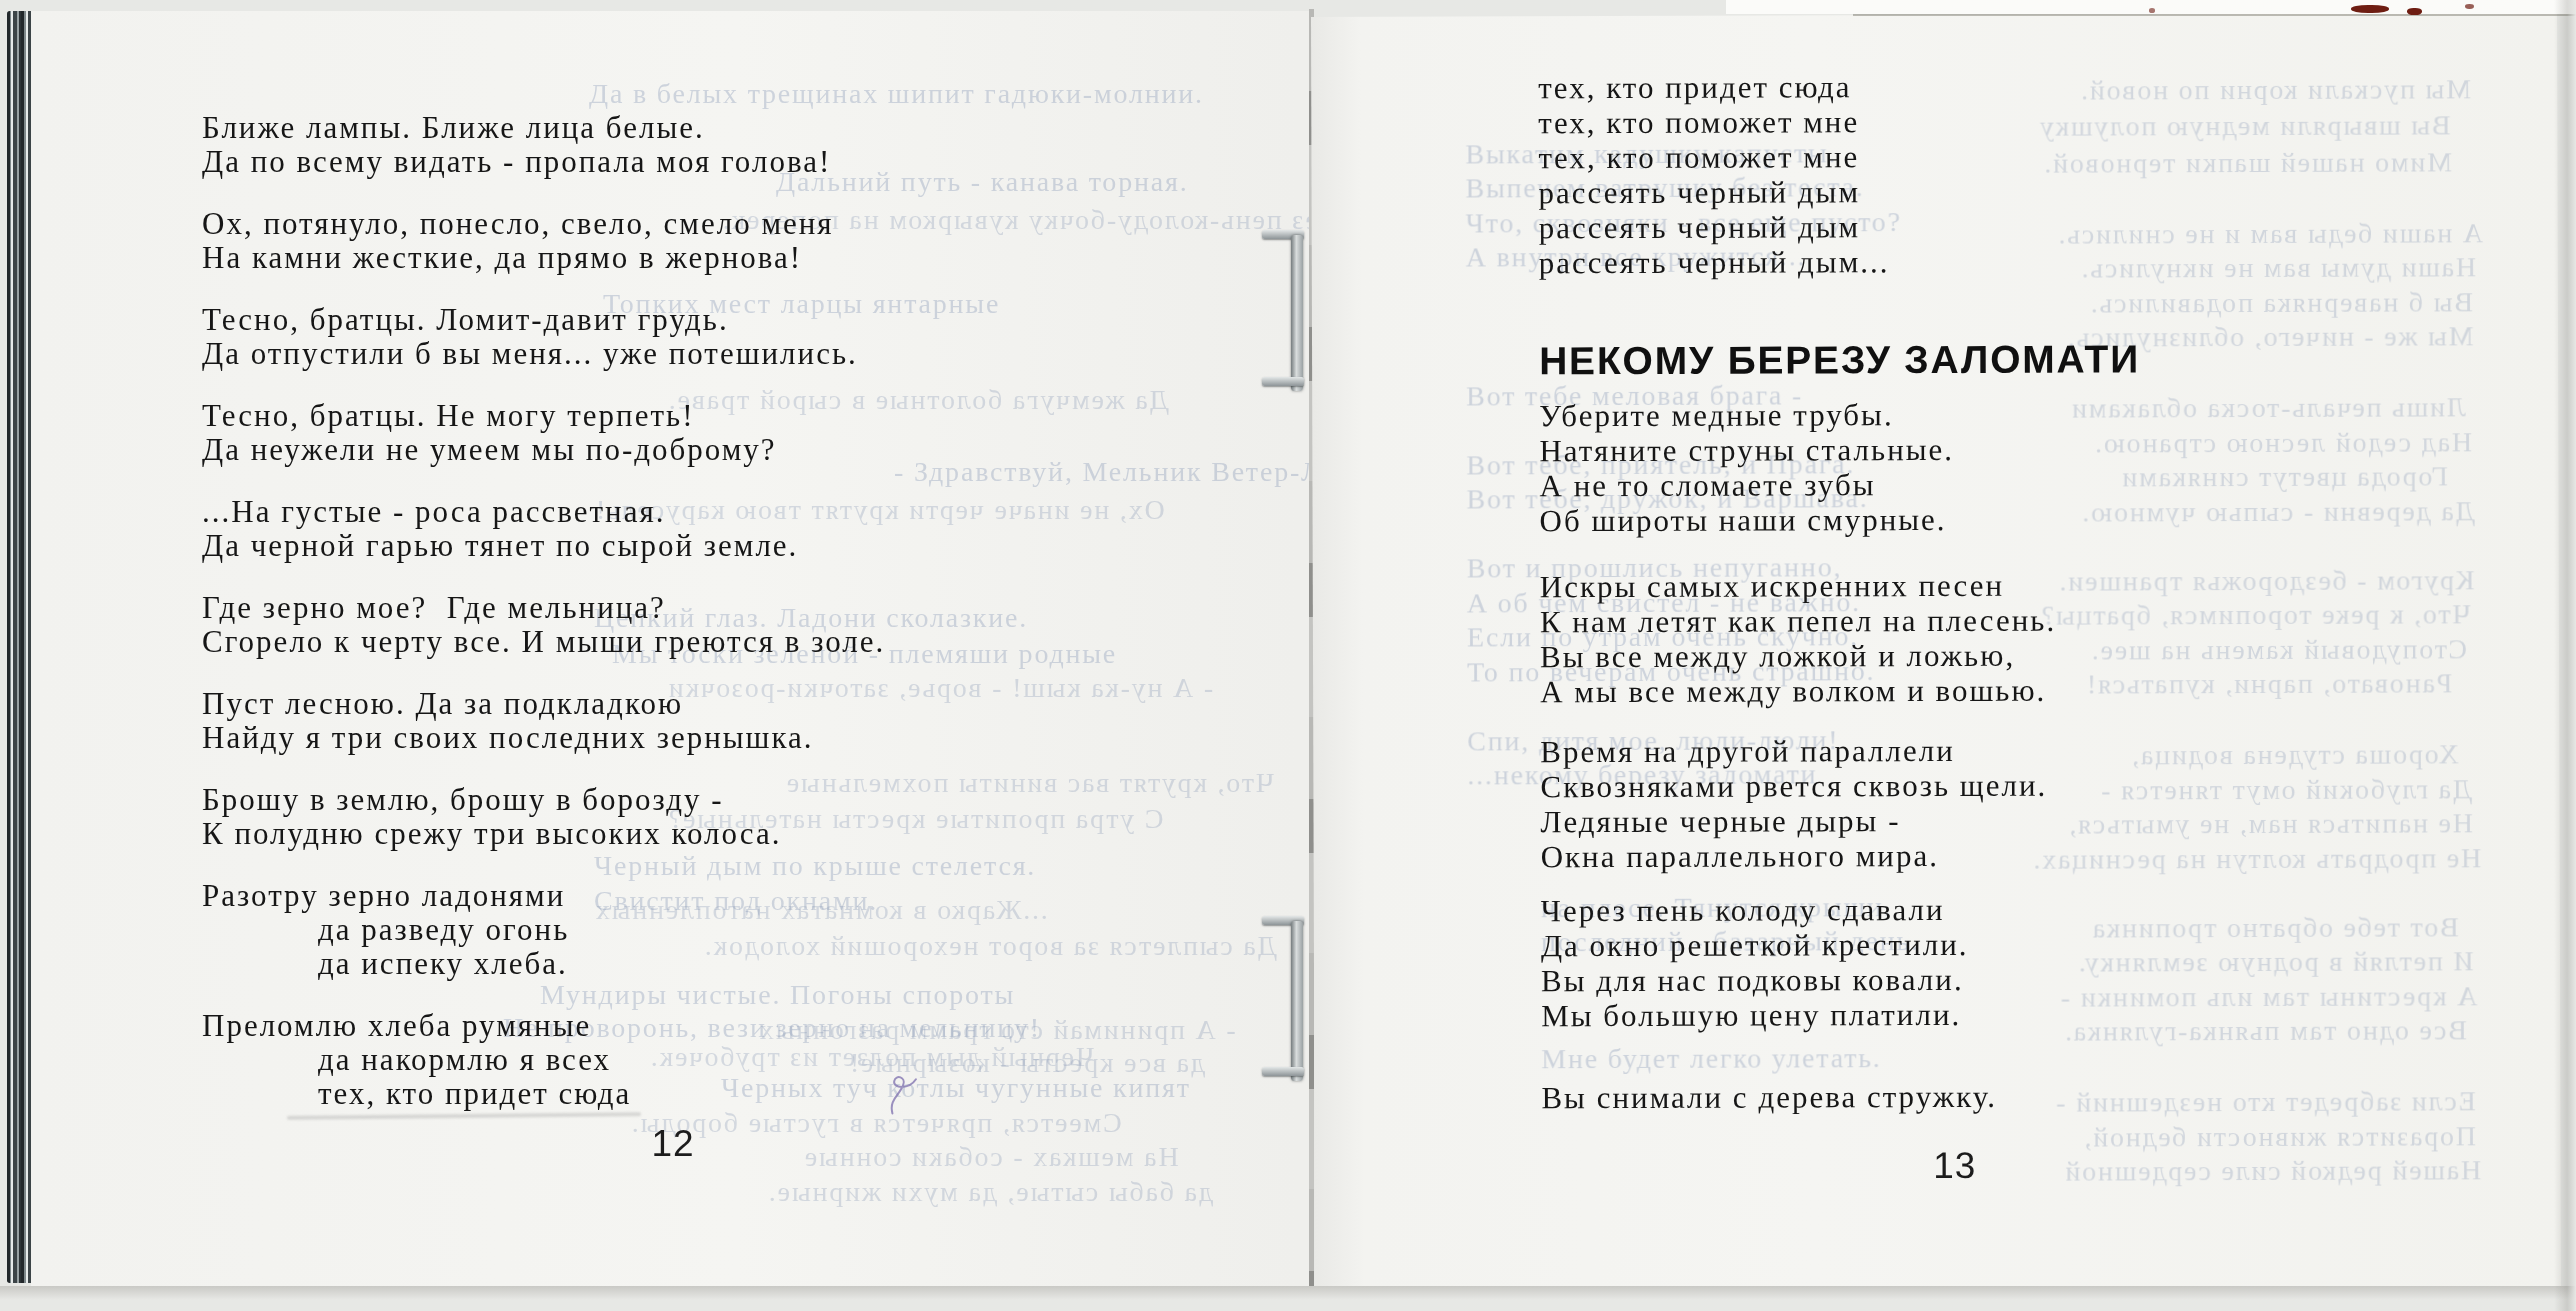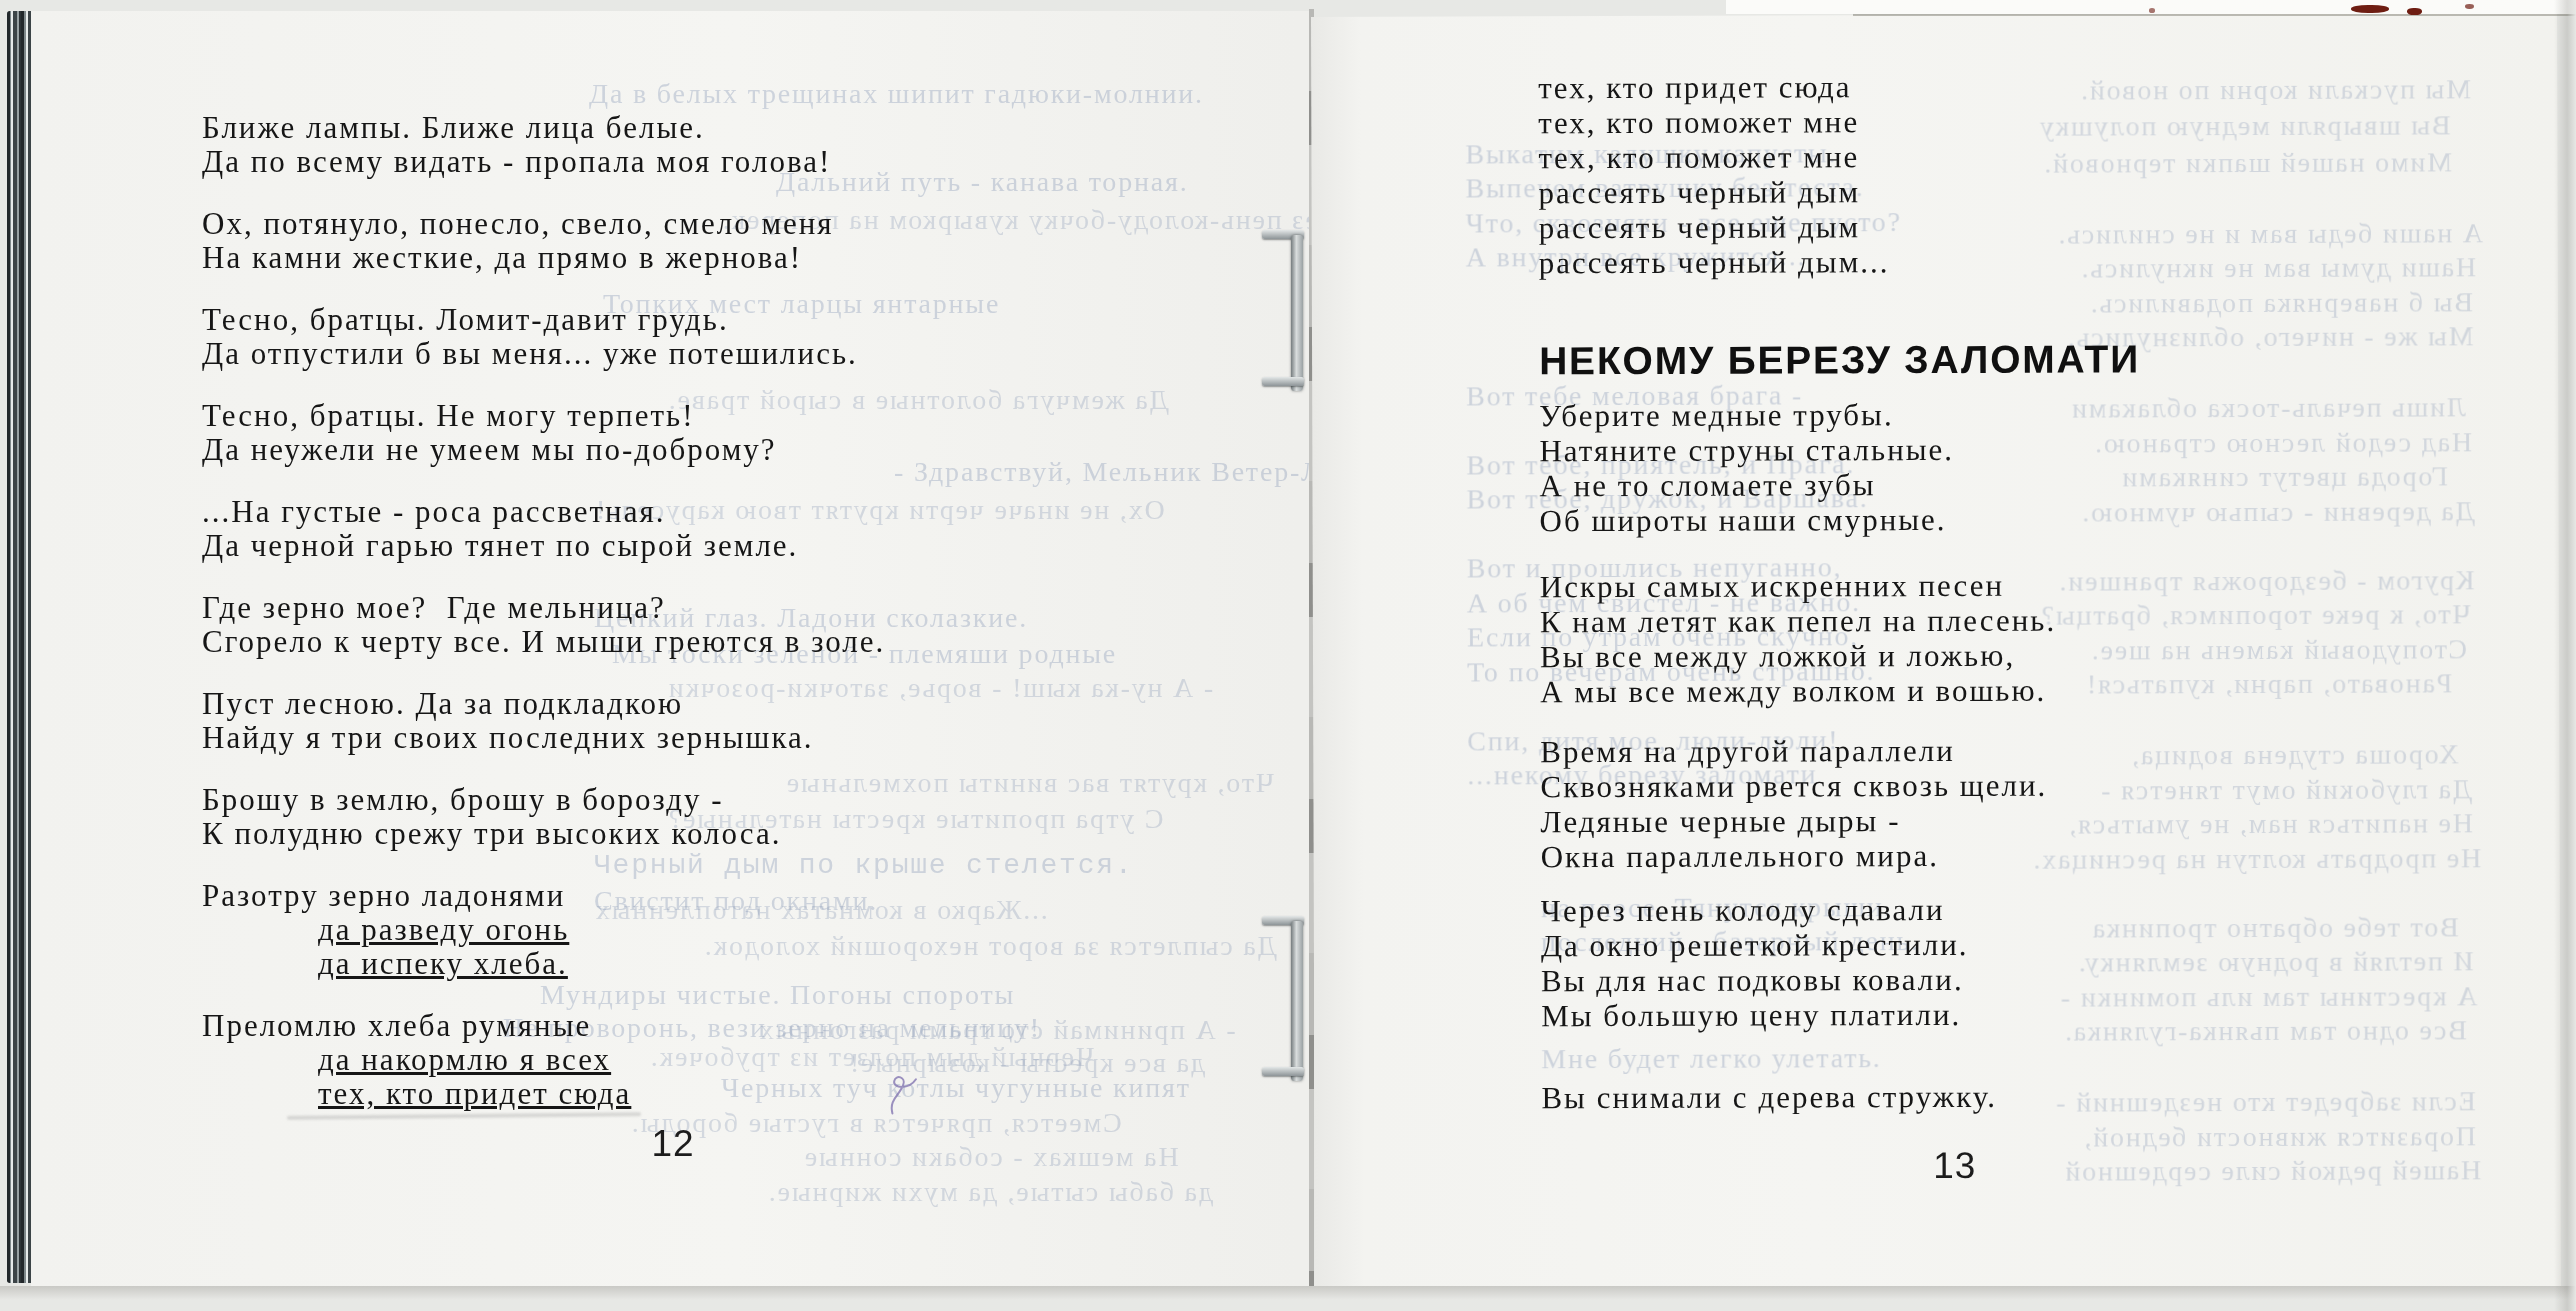--- a/index.html
+++ b/index.html
@@ -28,21 +28,21 @@
       background:linear-gradient(180deg,#e3e7e7,#8d9497);border-radius:2.7px;box-shadow:0 0.9px 1.8px rgba(40,45,48,.5);}
   .staple .prong.top{left:-23.6px;top:0;}
   .staple .prong.bot{left:-23.6px;bottom:0;}
   
   .poem{position:absolute;color:#161616;font-size:31px;letter-spacing:2px;}
   #left-text{left:142px;top:100px;width:1135px;margin-left:29px;}
   .stanza{margin:0 0 28px 0;}
   .stanza.abs{position:absolute;margin:0;left:0;}
   .line{line-height:34px;white-space:pre;}
   #right-page .line{line-height:35px;}
-  .line.ind{padding-left:116px;text-decoration:underline;}
+  .line.ind{padding-left:116px;}
   #right-text{left:227px;top:0;width:1017px;height:100%;}
   #poem-title{position:absolute;left:0;top:323px;
       font-family:"Liberation Sans",sans-serif;font-weight:700;font-size:39px;
       letter-spacing:1.8px;color:#101010;white-space:pre;line-height:44px;}
   
   .pageno{position:absolute;width:82px;text-align:center;
       font-family:"Liberation Sans",sans-serif;font-size:37px;color:#1c1c1c;letter-spacing:0.9px;}
   #pageno-left{left:601px;top:1112px;}
   #pageno-right{left:599px;top:1130px;}
   
@@ -77,21 +77,21 @@
         <div class="ghost mir" style="left: 690px; top: 191px;">Все через пень-колоду-бочку кувырком на поперек.</div>
         <div class="ghost" style="left: 572px; top: 275px;">Топких мест ларцы янтарные</div>
         <div class="ghost mir" style="left: 636px; top: 371px;">Да жемчуга болотные в сырой траве.</div>
         <div class="ghost" style="left: 863px; top: 443px;">- Здравствуй, Мельник Ветер-Л</div>
         <div class="ghost mir" style="left: 563px; top: 481px;">Ох, не иначе черти крутят твою карусель!</div>
         <div class="ghost" style="left: 563px; top: 589px;">Цепкий глаз. Ладони сколазкие.</div>
         <div class="ghost" style="left: 581px; top: 625px;">Мы тоски зеленой - племяши родные</div>
         <div class="ghost mir" style="left: 636px; top: 659px;">- А ну-ка кыш! - ворье, заточки-розочки</div>
         <div class="ghost mir" style="left: 754px; top: 754px;">Что, крутят вас виниты похмельные</div>
         <div class="ghost mir" style="left: 636px; top: 790px;">С утра пропитые кресты нательные?</div>
-        <div class="ghost" style="left: 563px; top: 837px; font-family: Liberation Mono, monospace;">Черный дым по крыше стелется.</div>
+        <div class="ghost" style="left: 563px; top: 837px;">Черный дым по крыше стелется.</div>
         <div class="ghost" style="left: 563px; top: 872px;">Свистит под окнами.</div>
         <div class="ghost mir" style="left: 563px; top: 881px;">...Жарко в комнатах натопленных</div>
         <div class="ghost mir" style="left: 672px; top: 917px;">Да сыплется за ворот нехороший холодок.</div>
         <div class="ghost" style="left: 509px; top: 966px;">Мундиры чистые. Погоны спороты</div>
         <div class="ghost" style="left: 472px; top: 999px;">Не проворонь, вези зерно на мельницу!</div>
         <div class="ghost mir" style="left: 727px; top: 1001px;">- А принимай сто грамм разгонных</div>
         <div class="ghost mir" style="left: 817px; top: 1034px;">да все кресты - козырные!</div>
         <div class="ghost mir" style="left: 618px; top: 1028px;">Черный дым ползет из трубочек.</div>
         <div class="ghost" style="left: 690px; top: 1059px;">Черных туч котлы чугунные кипят</div>
         <div class="ghost mir" style="left: 599px; top: 1094px;">Смеется, прячется в густые бороды.</div>

